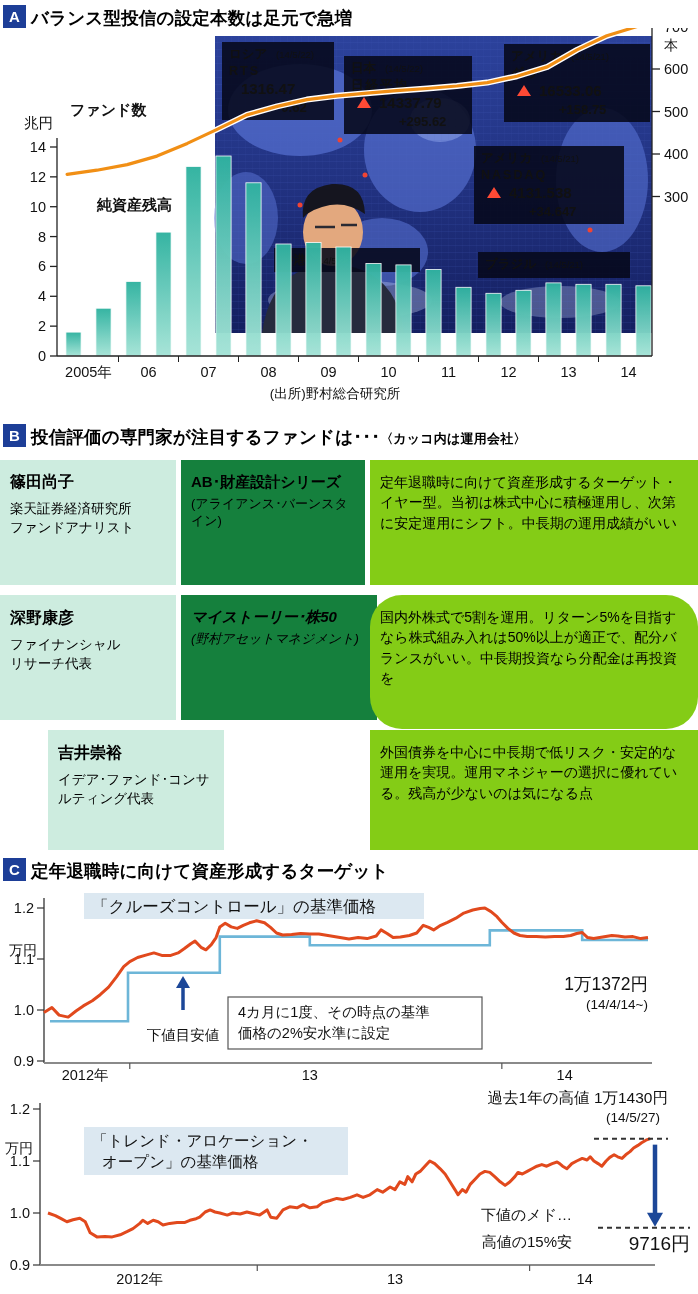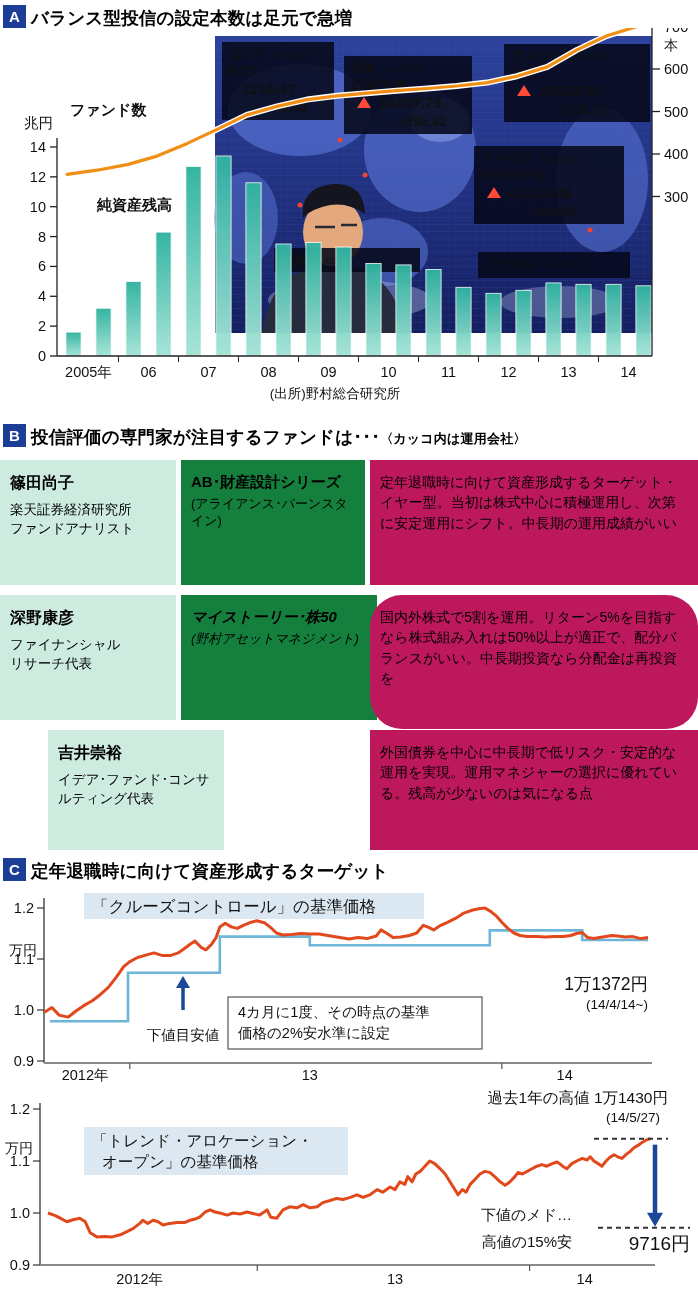--- a/index.html
+++ b/index.html
@@ -7,21 +7,21 @@
         font-family:"Liberation Sans","DejaVu Sans",sans-serif;color:#000;}
   .badge{position:absolute;width:23px;height:23px;background:#1d3e97;color:#fff;
          font-weight:bold;font-size:15px;display:flex;align-items:center;justify-content:center;}
   .sec-title{position:absolute;font-size:17.5px;font-weight:bold;white-space:nowrap;letter-spacing:0.2px;}
   .sec-title .note{font-size:13px;font-weight:bold;}
   svg{position:absolute;left:0;}
   svg text{fill:#111;}
   .cell{position:absolute;box-sizing:border-box;padding:12px 9px 8px 10px;line-height:1.42;}
   .c1bg{background:#cdecdf;}
   .c2bg{background:#15803d;}
-  .c3bg{background:#be185d;}
+  .c3bg{background:#84cc16;}
   .expert-name{font-size:16px;font-weight:bold;margin-bottom:5px;}
   .expert-org{font-size:13.5px;white-space:pre-line;}
   .fund-name{font-size:15px;font-weight:bold;line-height:1.3;margin-bottom:3px;}
   .fund-company{font-size:13px;line-height:1.35;}
   .fund-comment{font-size:14px;line-height:1.45;}
 </style>
 </head>
 <body>
 
 <div class="page">
@@ -199,21 +199,21 @@
     <text x="70" y="115" font-size="15" font-weight="bold">ファンド数</text>
     <text x="97" y="210" font-size="15" font-weight="bold">純資産残高</text>
     <text x="335" y="398" text-anchor="middle" font-size="13.5">(出所)野村総合研究所</text>
   </svg>
 
   <div class="badge" style="left:3px;top:424px;">B</div>
   <div class="sec-title" style="left:31px;top:425px;">
     <span>投信評価の専門家が注目するファンドは･･･</span><span class="note">〈カッコ内は運用会社〉</span>
   </div>
 
-  <div class="cell c1bg" style="left:0;top:460px;width:176px;height:125px;">
+  <div class="cell c1bg" style="left:0;top:460px;width:176px;height:125px;font-family:Liberation Mono, monospace;">
     <div class="expert-name">篠田尚子</div>
     <div class="expert-org">楽天証券経済研究所
 ファンドアナリスト</div>
   </div>
   <div class="cell c2bg" style="left:181px;top:460px;width:184px;height:125px;">
     <div class="fund-name">AB･財産設計シリーズ</div>
     <div class="fund-company">(アライアンス･バーンスタイン)</div>
   </div>
   <div class="cell c3bg" style="left:370px;top:460px;width:328px;height:125px;">
     <div class="fund-comment">定年退職時に向けて資産形成するターゲット・イヤー型。当初は株式中心に積極運用し、次第に安定運用にシフト。中長期の運用成績がいい</div>

